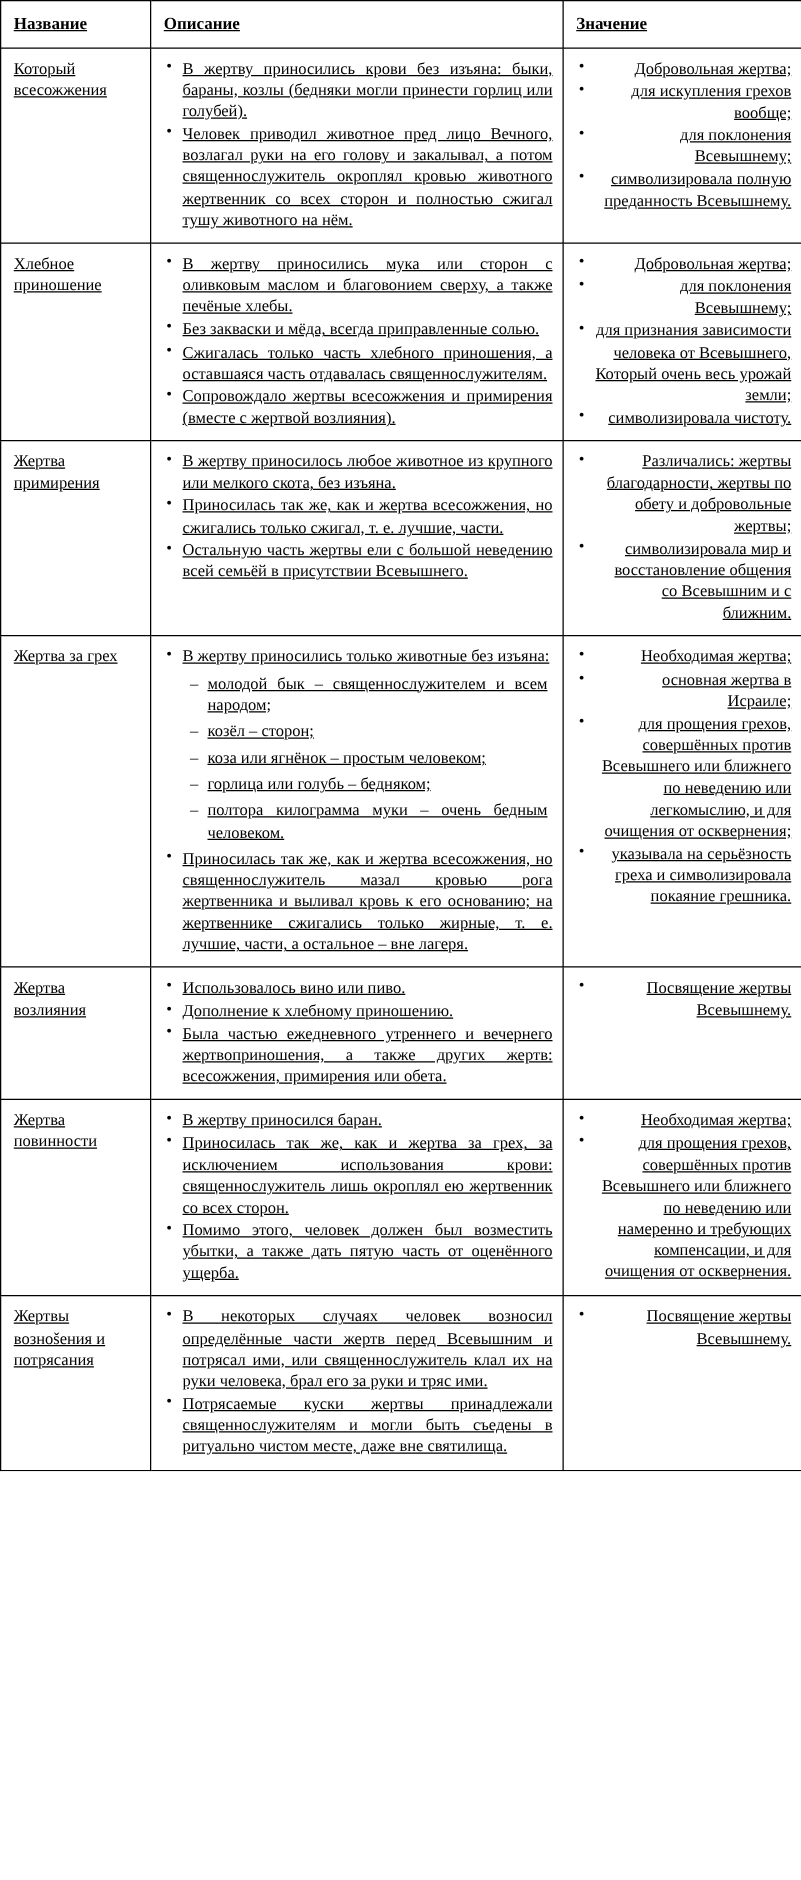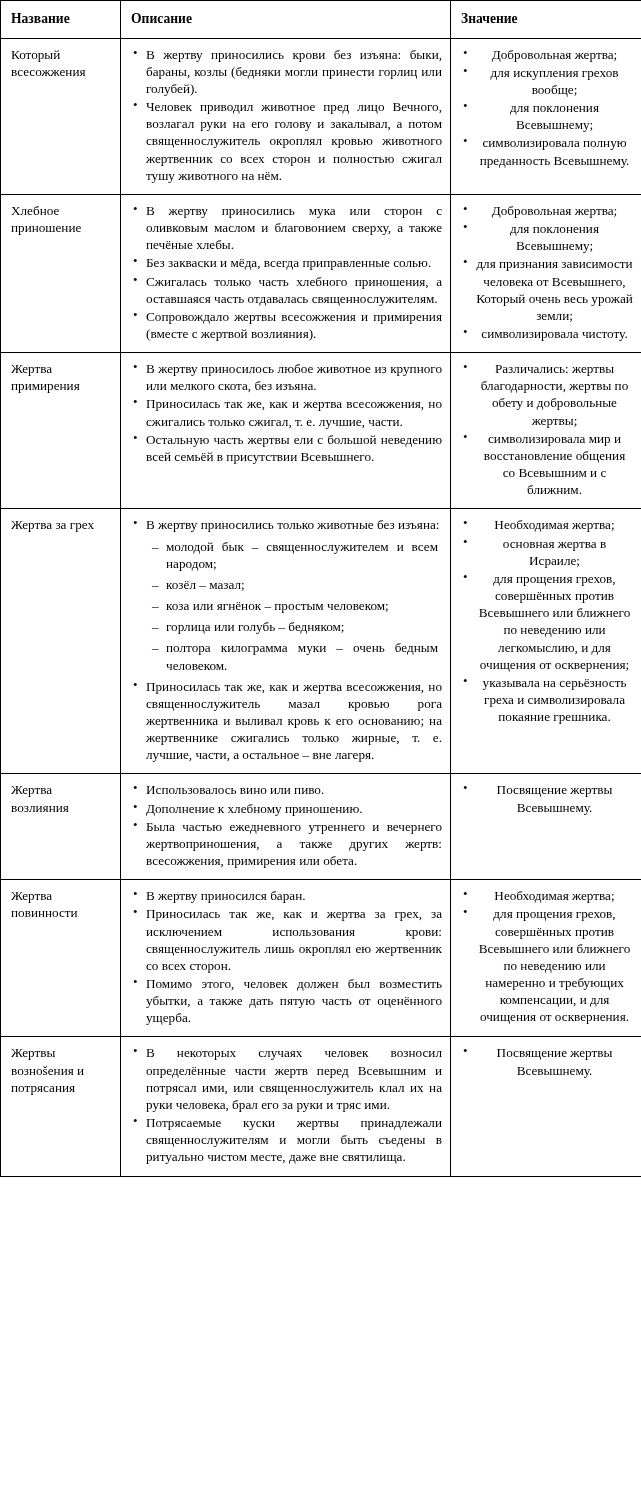--- a/index.html
+++ b/index.html
@@ -8,20 +8,21 @@
     background: #ffffff;
   }
   body {
     width: 641px;
     font-family: "Liberation Serif", "DejaVu Serif", serif;
     color: #000000;
   }
   .page {
     width: 641px;
     box-sizing: border-box;
+    text-decoration: underline;
   }
   table.sacrifice-table {
     border-collapse: collapse;
     width: 641px;
     table-layout: fixed;
   }
   table.sacrifice-table th,
   table.sacrifice-table td {
     border: 1px solid #000000;
     vertical-align: top;
@@ -74,21 +75,21 @@
     margin: 4px;
     text-align: justify;
   }
   ul.dashes > li::before {
     content: "–";
     position: absolute;
     left: 2px;
     top: 0;
   }
   .meaning ul.bullets > li {
-    text-align: center;
+    text-align: right;
   }
 </style>
 </head>
 <body>
 
 <div class="page">
   <table class="sacrifice-table">
     <colgroup>
       <col class="c-name">
       <col class="c-desc">
@@ -159,21 +160,21 @@
       </tr>
 
       <tr>
         <td class="cell-name">Жертва за грех</td>
         <td class="description">
           <ul class="bullets">
             <li>
               <span>В жертву приносились только животные без изъяна:</span>
               <ul class="dashes">
                 <li>молодой бык – священнослужителем и всем народом;</li>
-                <li>козёл – мазал;</li>
+                <li>козёл – сторон;</li>
                 <li>коза или ягнёнок – простым человеком;</li>
                 <li>горлица или голубь – бедняком;</li>
                 <li>полтора килограмма муки – очень бедным человеком.</li>
               </ul>
             </li>
             <li>Приносилась так же, как и жертва всесожжения, но священнослужитель мазал кровью рога жертвенника и выливал кровь к его основанию; на жертвеннике сжигались только жирные, т. е. лучшие, части, а остальное – вне лагеря.</li>
           </ul>
         </td>
         <td class="meaning">
           <ul class="bullets">

